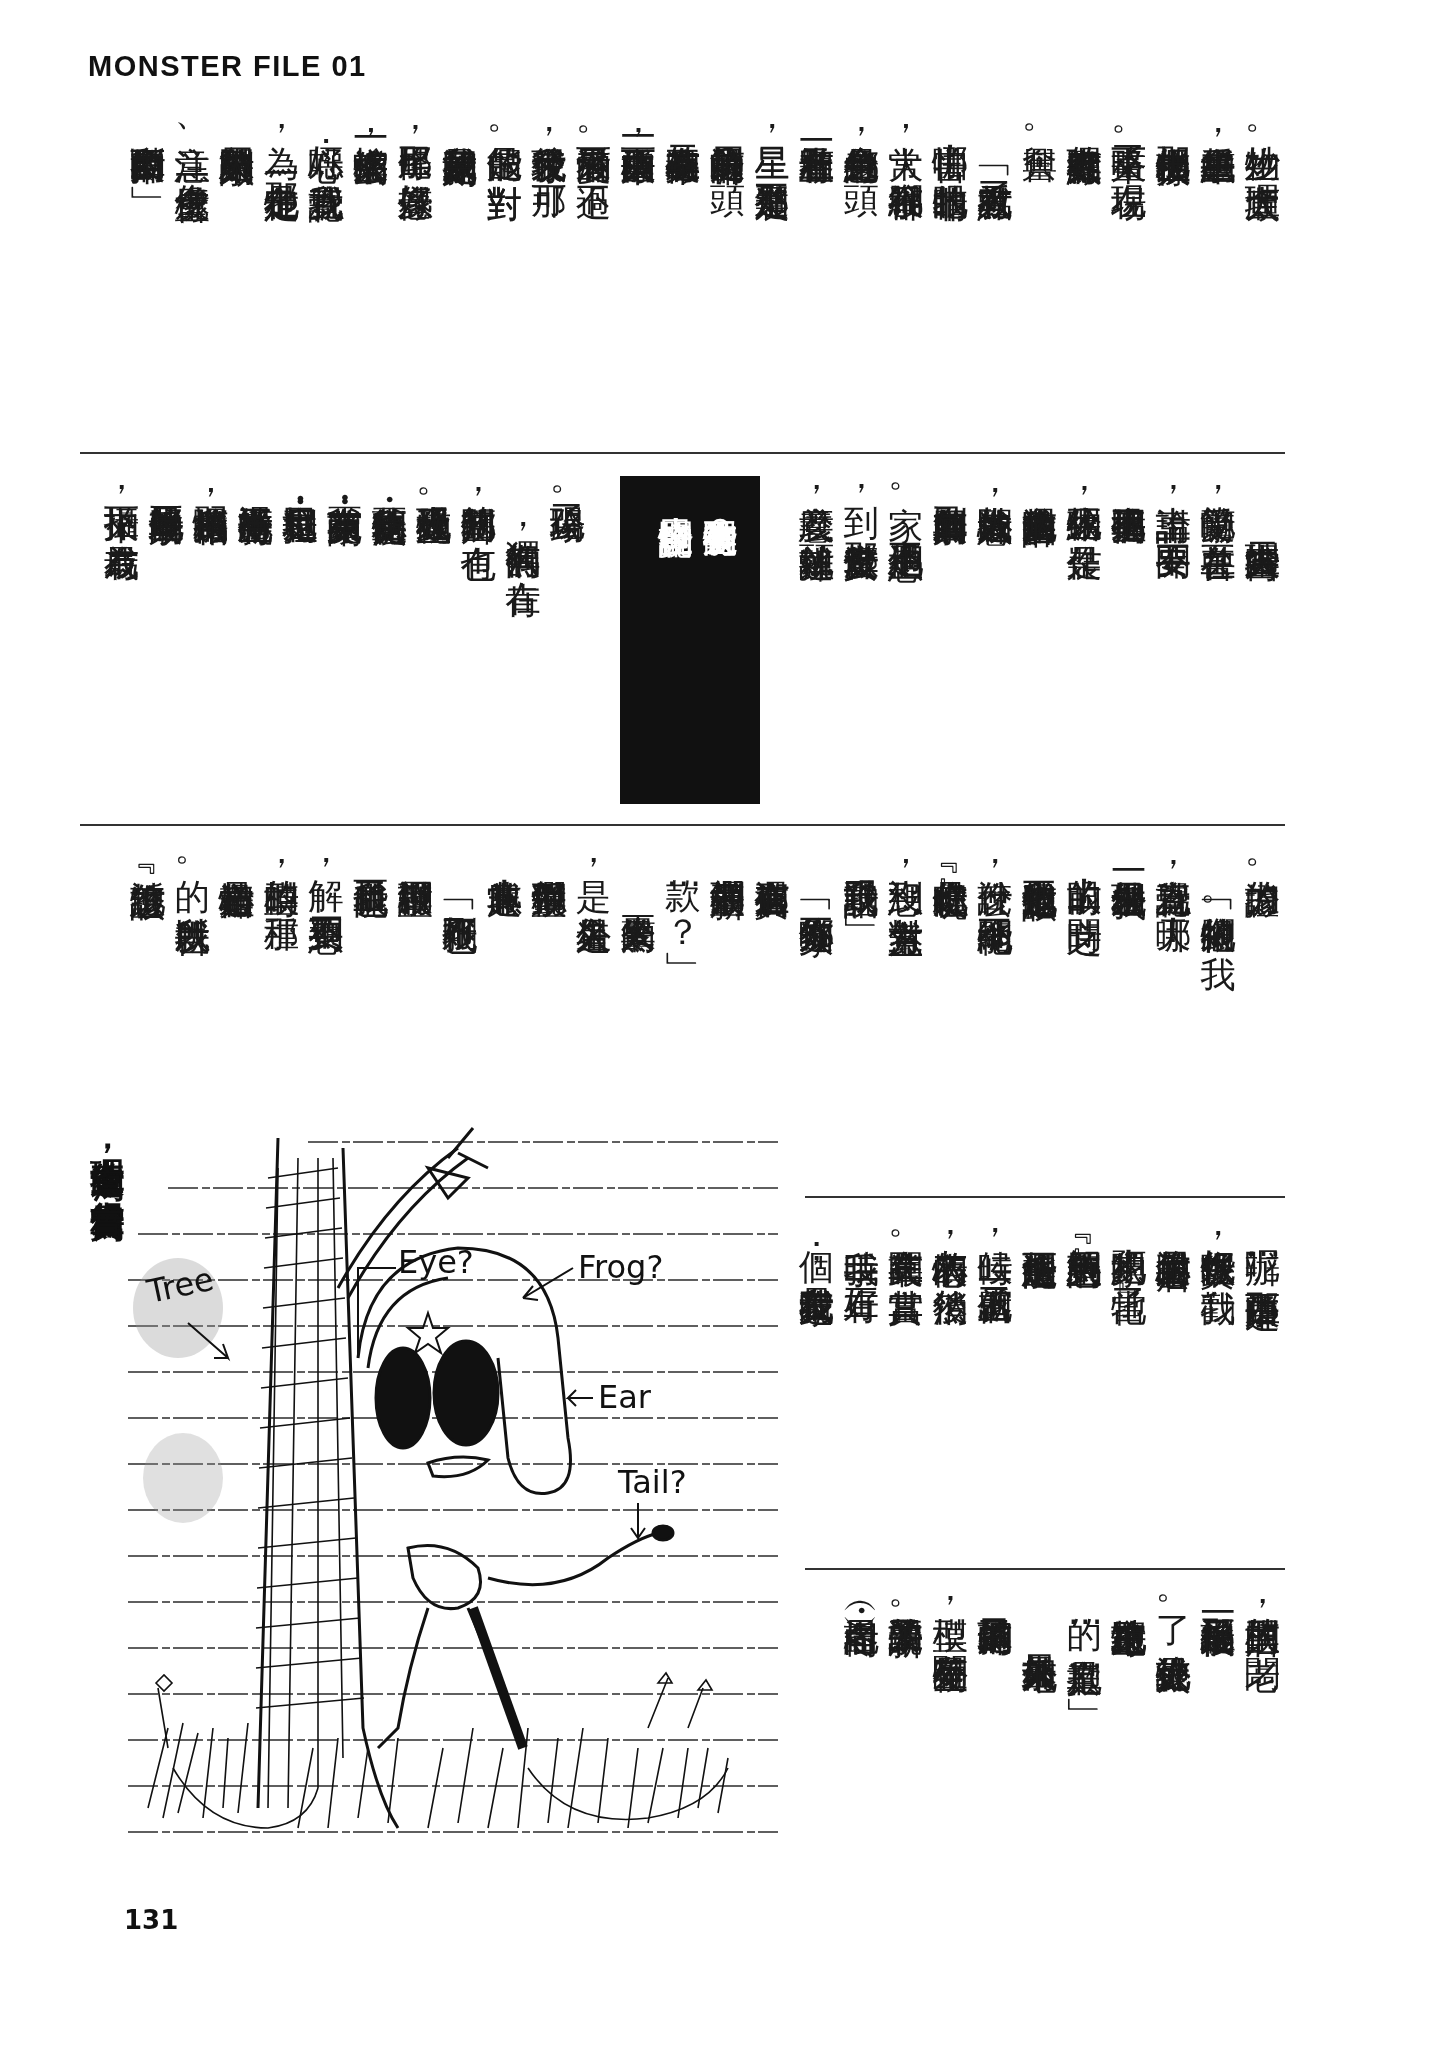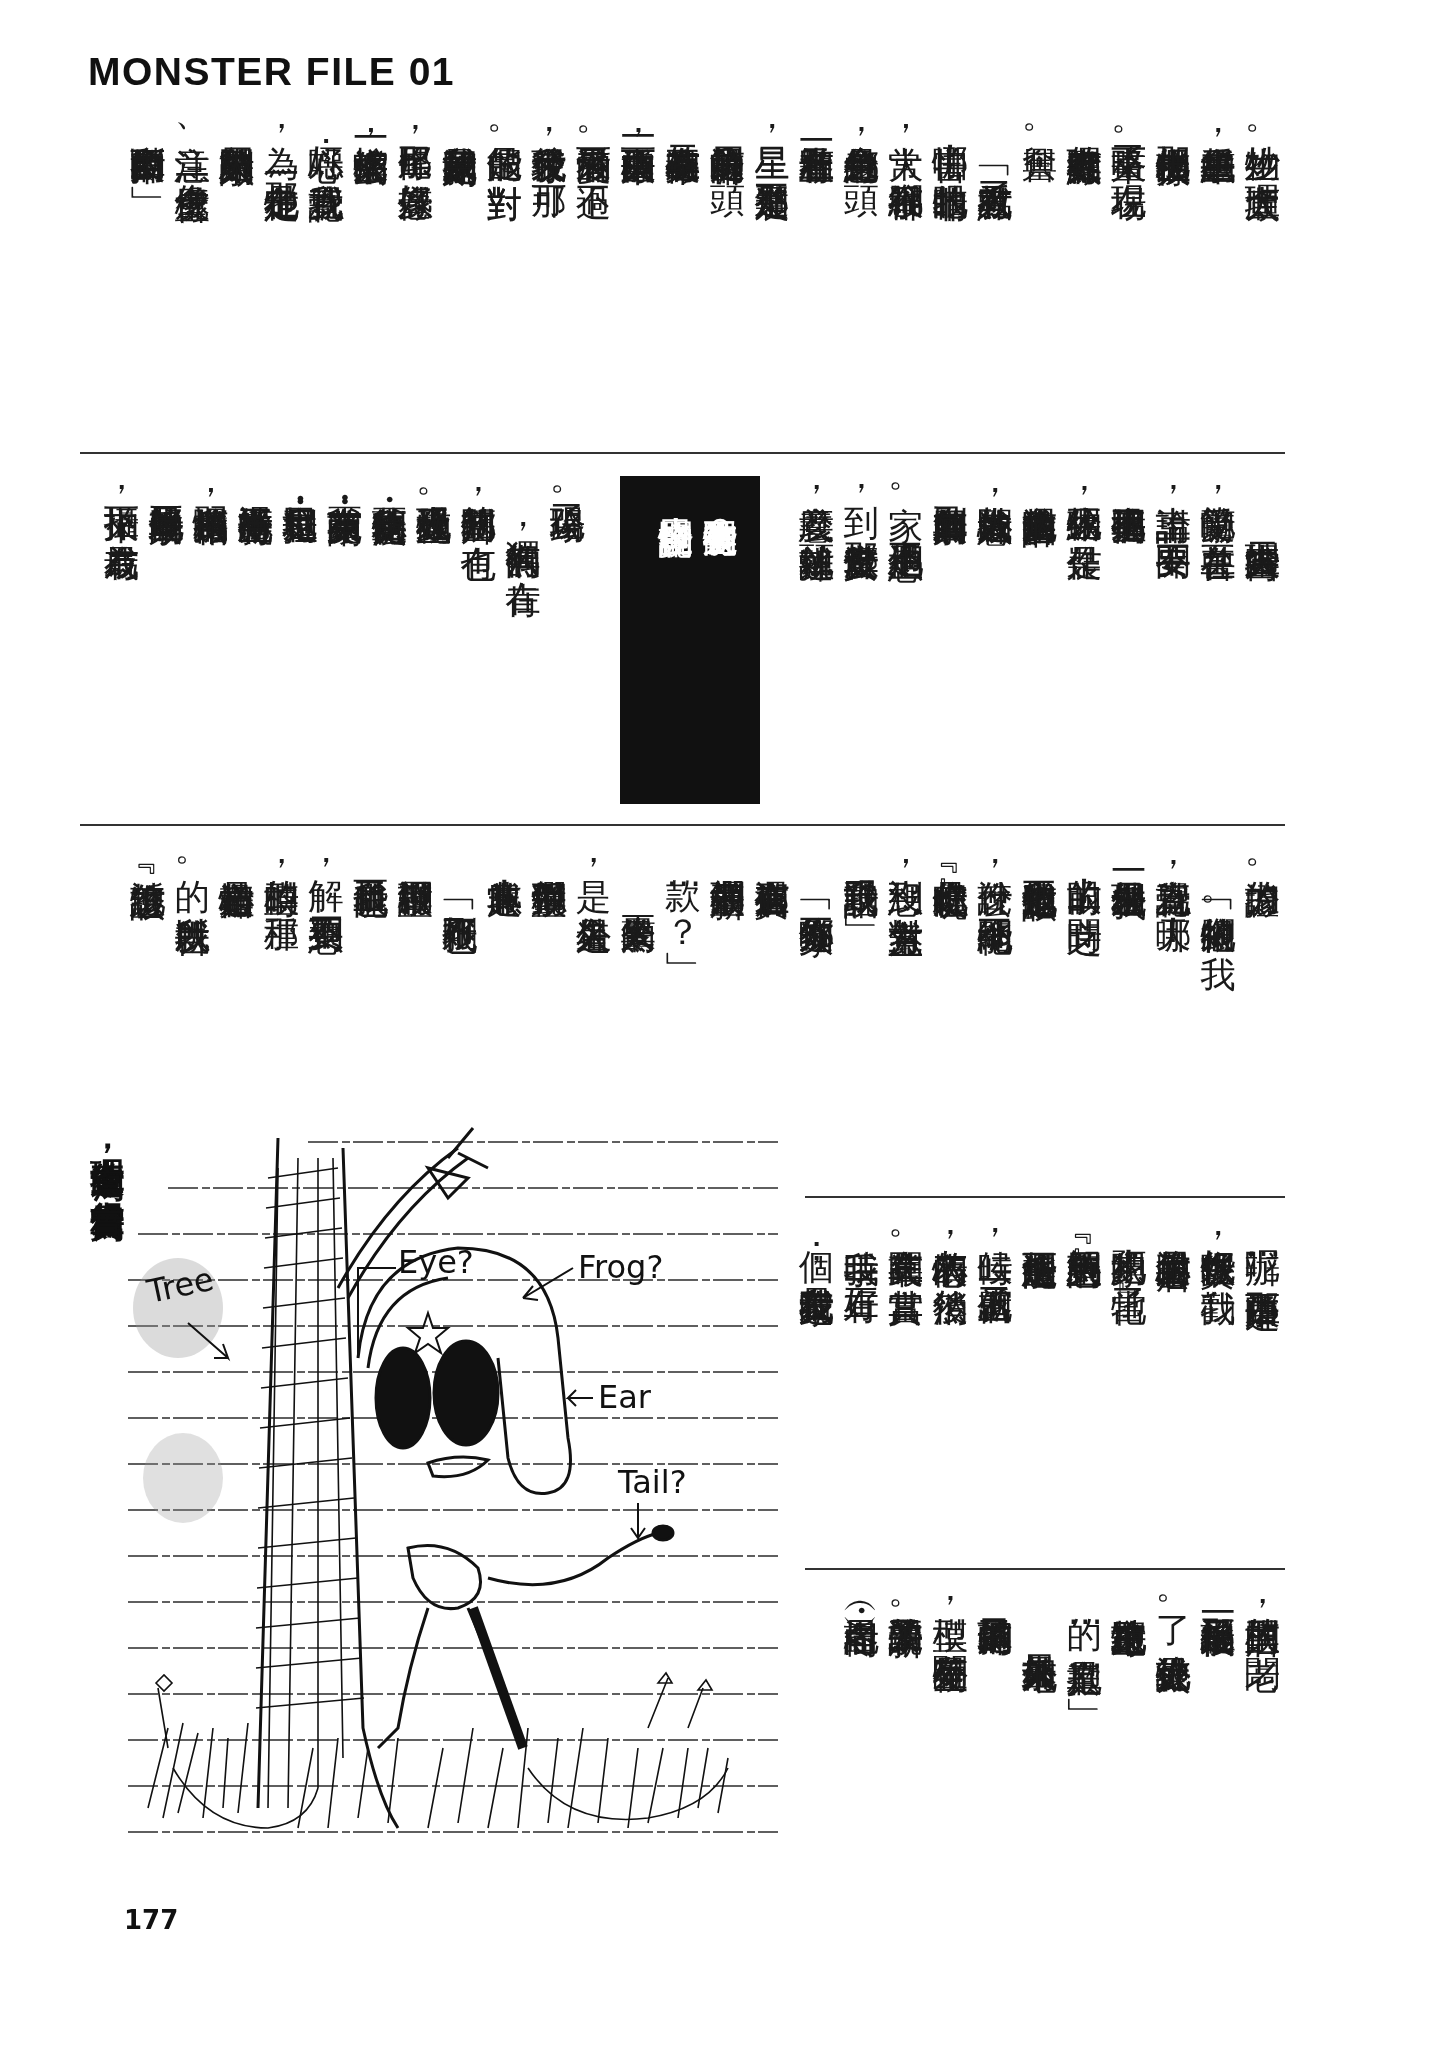--- a/index.html
+++ b/index.html
@@ -1,17 +1,17 @@
 <!DOCTYPE html>
 <html><head>
 <meta charset="utf-8">
 <style>
   html, body { margin: 0; padding: 0; background: #ffffff; }
   body { width: 1445px; height: 2048px; position: relative; overflow: hidden; font-family: "DejaVu Sans", sans-serif; color: #111; }
-  .header { position: absolute; left: 88px; top: 50px; font-family: "Liberation Sans", sans-serif; font-weight: bold; font-size: 39px; letter-spacing: 1.5px; color: #111; }
+  .header { position: absolute; left: 88px; top: 50px; font-family: "Liberation Sans", sans-serif; font-weight: bold; font-size: 29px; letter-spacing: 1.5px; color: #111; }
   .pagenum { position: absolute; left: 124px; top: 1905px; font-family: "DejaVu Sans", sans-serif; font-weight: bold; font-size: 26px; color: #111; }
   .vblock { position: absolute; writing-mode: vertical-rl; text-orientation: upright; font-family: "DejaVu Sans", sans-serif; color: #1a1a1a; white-space: pre; }
   .body-text { font-size: 35.5px; line-height: 44.6px; letter-spacing: 0.6px; }
   .rule { position: absolute; height: 0; border-top: 2px solid #333; }
   .callout { position: absolute; background: #111; }
   .callout .vblock { color: #fff; font-size: 35px; line-height: 44px; letter-spacing: 0; }
   .caption { font-size: 34px; line-height: 40px; font-weight: bold; color: #111; letter-spacing: 1px; }
   .sketch { position: absolute; left: 128px; top: 1108px; width: 660px; height: 880px; }
   .sketch svg { width: 100%; height: 100%; }
   .lbl { font-family: "DejaVu Sans", sans-serif; font-size: 32px; fill: #111; }
@@ -209,13 +209,13 @@
       <text class="lbl" x="450" y="170">Frog?</text>
       <path d="M445 160 L395 190 L405 178 M395 190 L410 192" stroke="#111" stroke-width="2" fill="none"></path>
       <text class="lbl" x="470" y="300">Ear</text>
       <path d="M465 290 L440 290 L448 282 M440 290 L448 298" stroke="#111" stroke-width="2" fill="none"></path>
       <text class="lbl" x="490" y="385">Tail?</text>
       <path d="M510 395 L510 430 L503 420 M510 430 L517 420" stroke="#111" stroke-width="2" fill="none"></path>
     </g>
   </svg>
 </div>
 
-<div class="pagenum">177</div>
+<div class="pagenum">131</div>
 
 </body></html>

